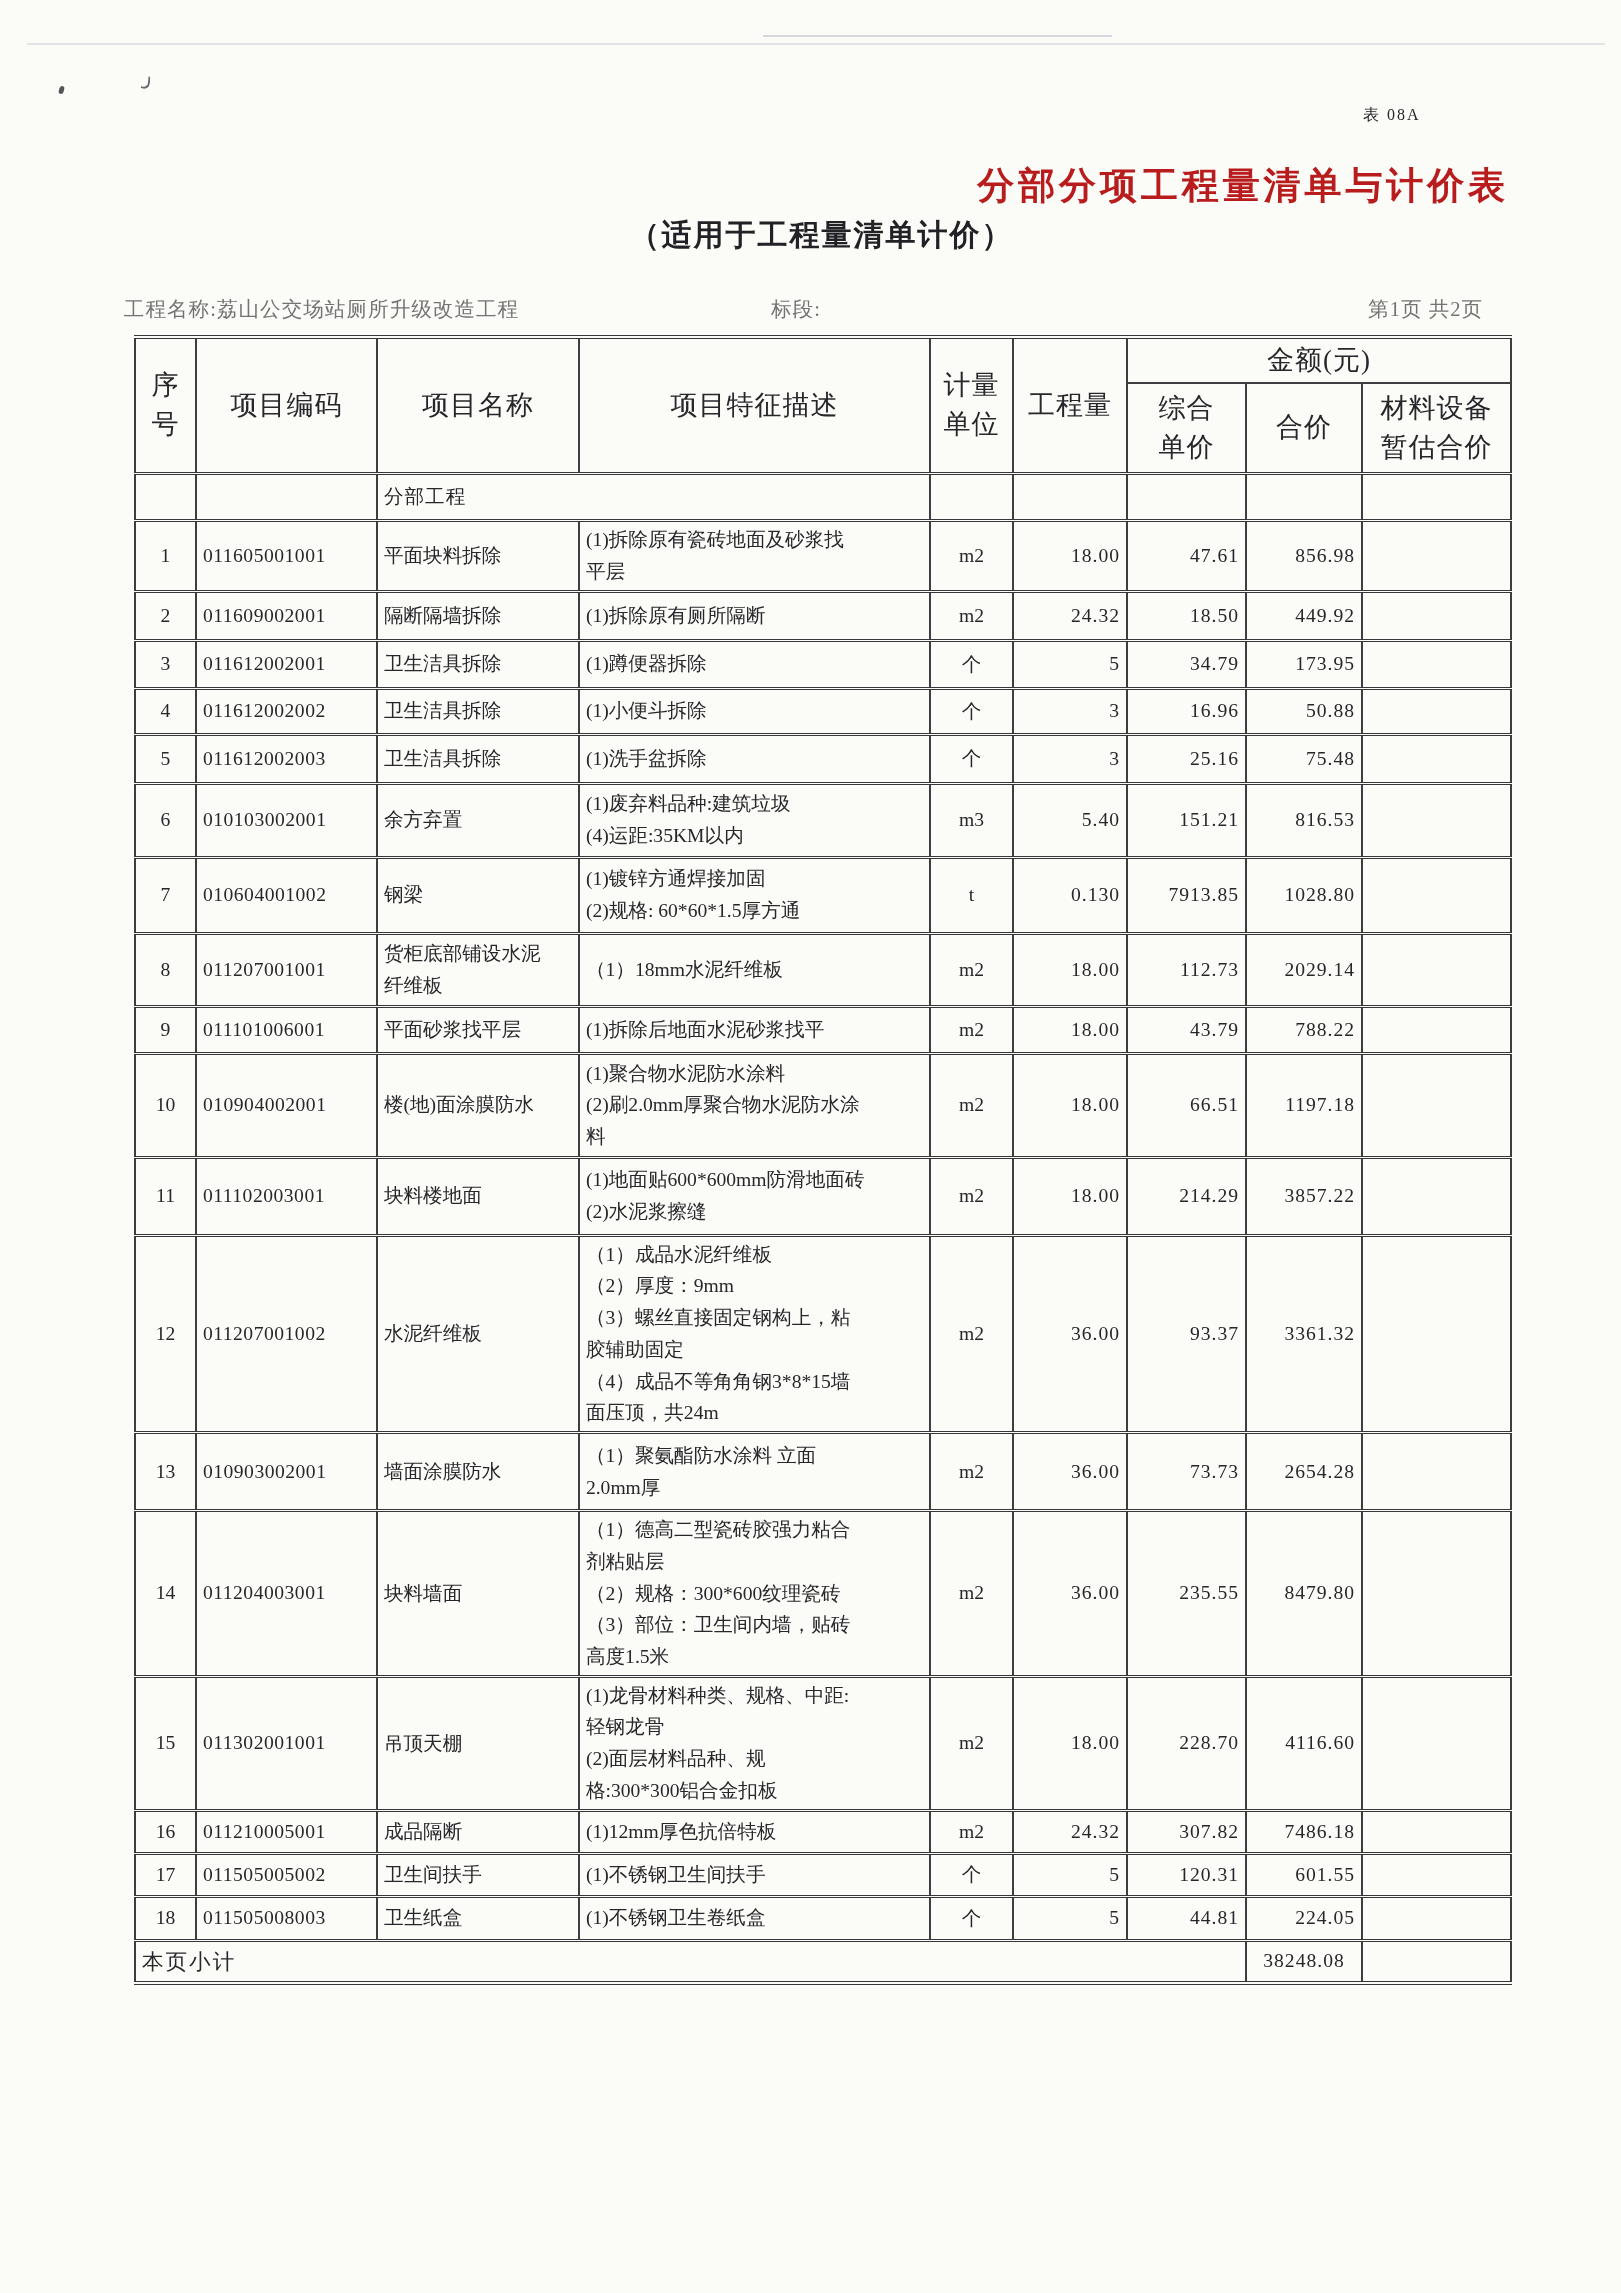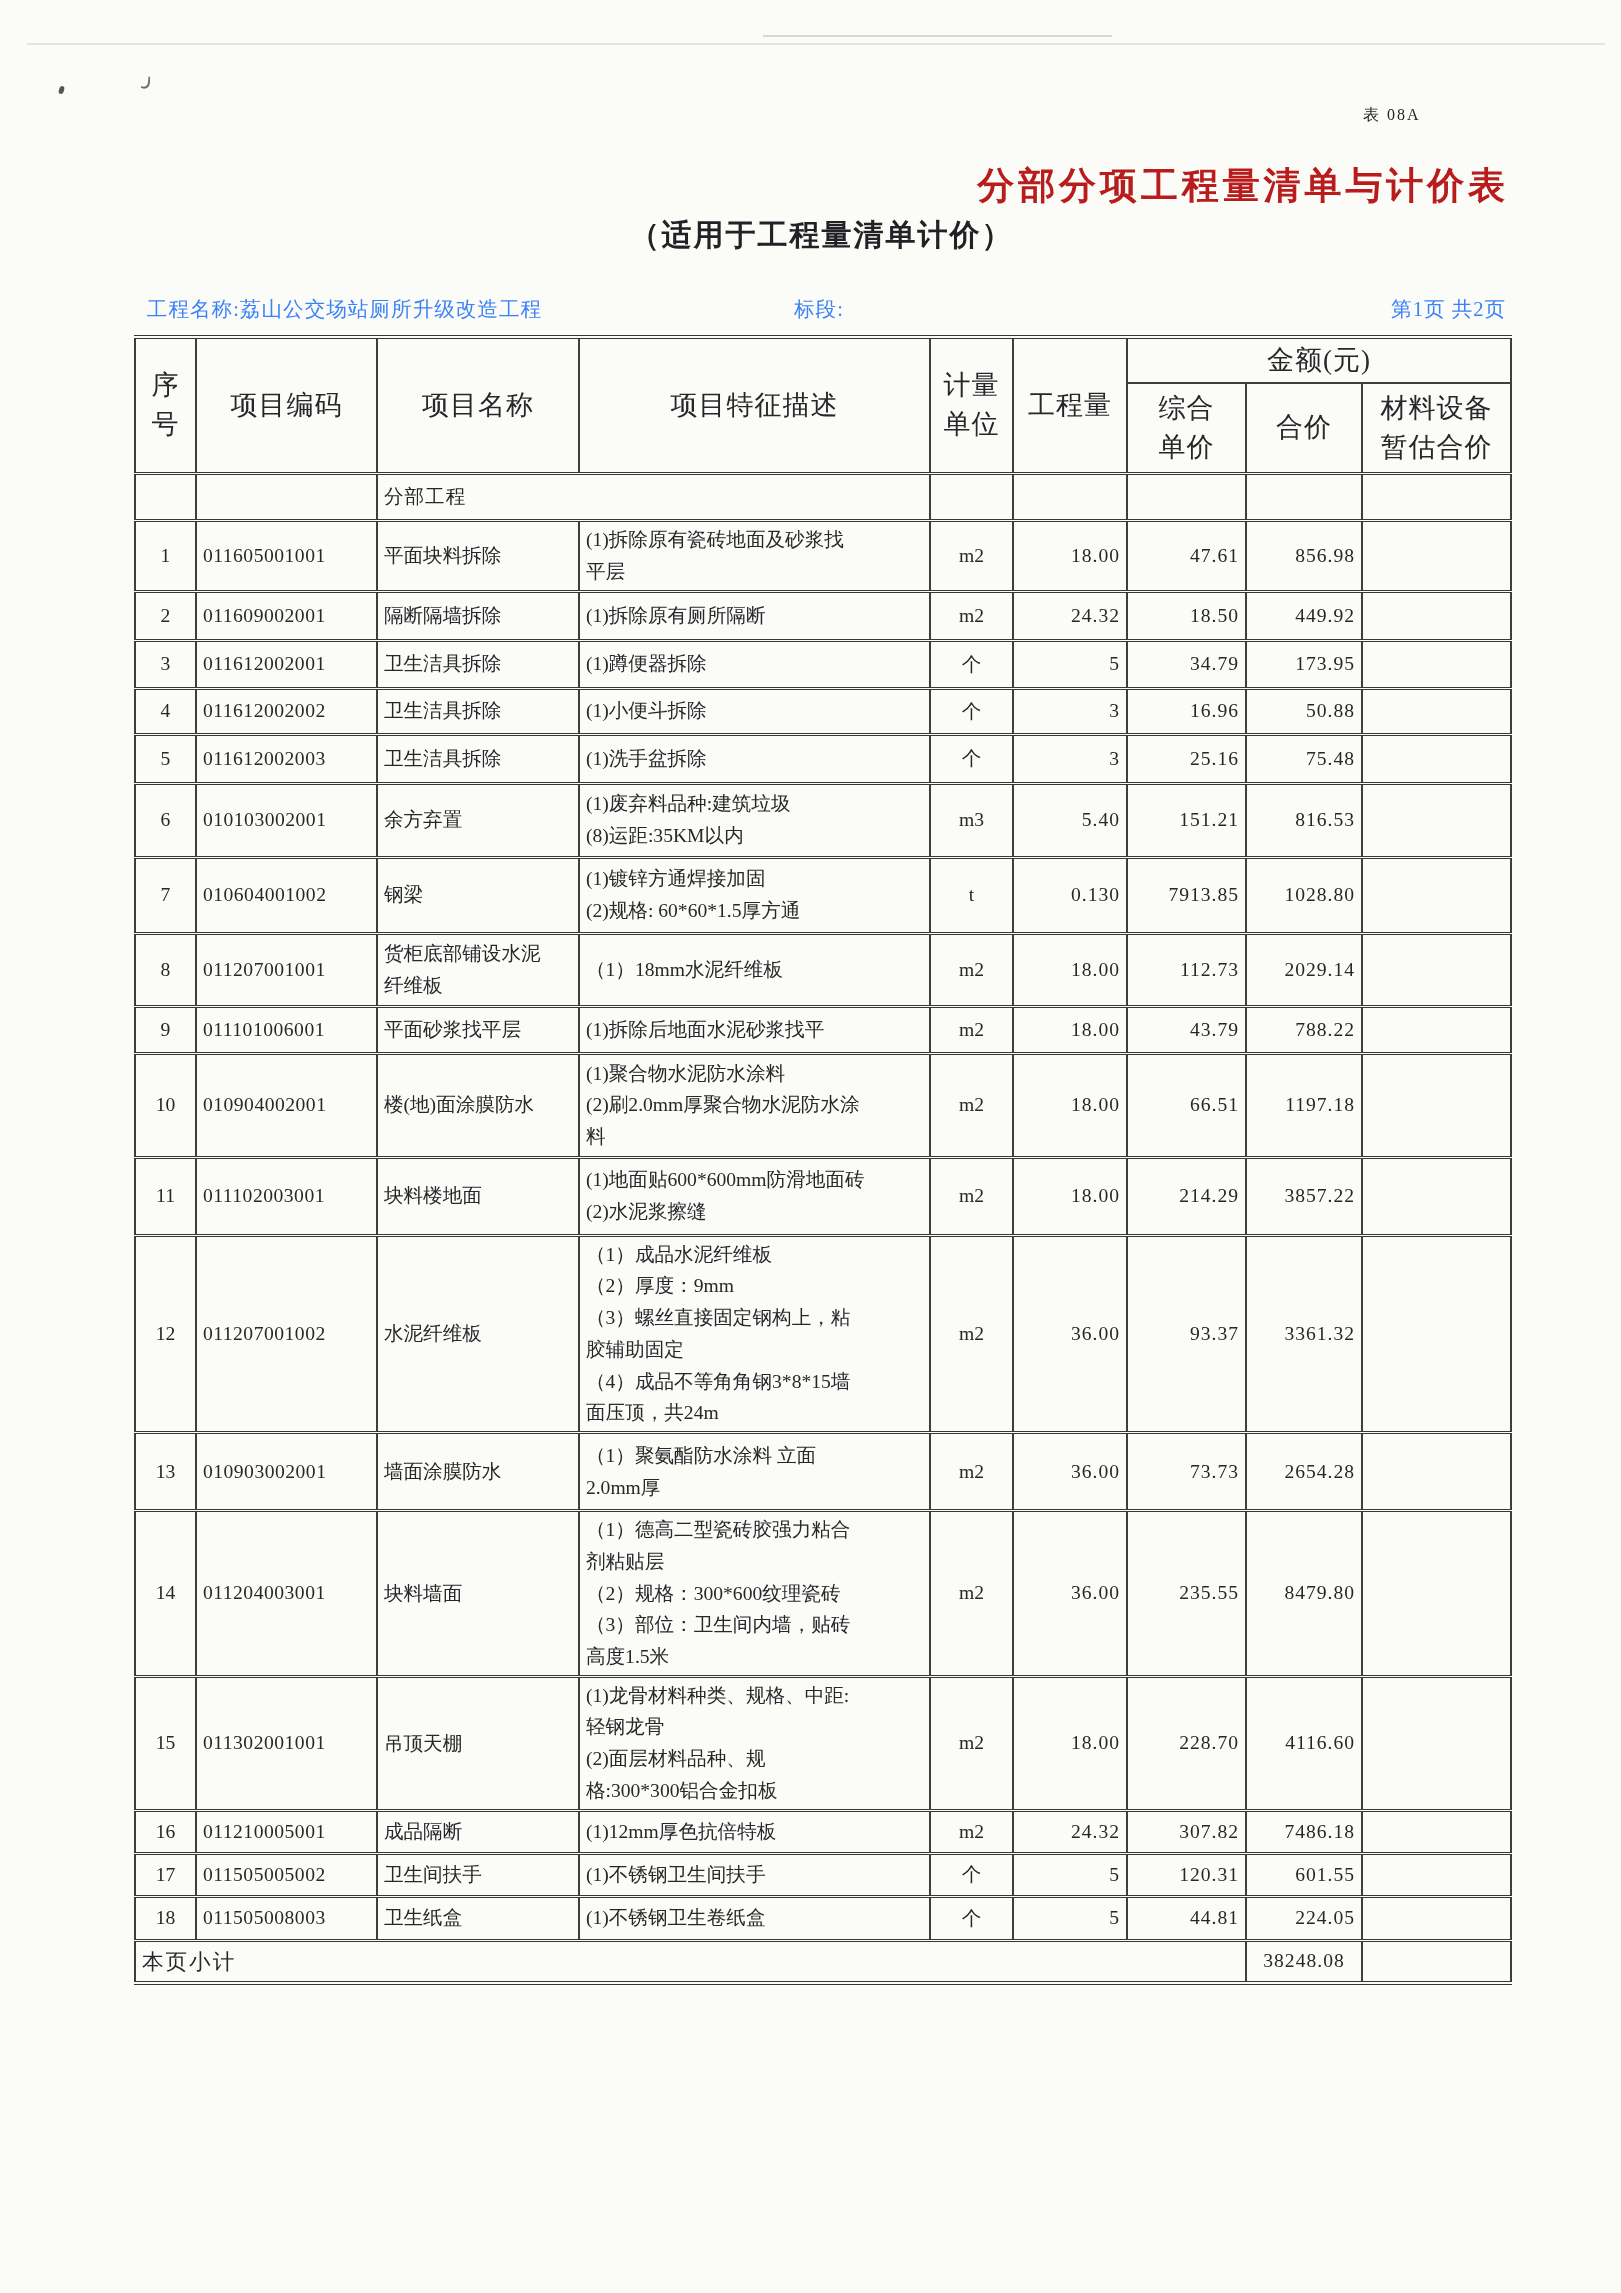--- a/index.html
+++ b/index.html
@@ -28,22 +28,22 @@
     font-family:"Liberation Sans","DejaVu Sans",sans-serif;
     color:#b91c1c;
   }
   .doc-subtitle{
     position:absolute;top:215px;left:134px;width:1375px;
     text-align:center;font-size:30px;font-weight:bold;letter-spacing:2px;
     font-family:"Liberation Sans","DejaVu Sans",sans-serif;
     color:#222226;
   }
   .meta{
-    position:absolute;top:295px;left:139px;width:1375px;height:33px;
-    font-size:20.6px;color:#3b82f6;
+    position:absolute;top:295px;left:116px;width:1375px;height:33px;
+    font-size:20.6px;color:#737373;
   }
   .meta .project{position:absolute;left:7.8px;top:0;letter-spacing:1px;}
   .meta .bid{position:absolute;left:655px;top:0;letter-spacing:1px;}
   .meta .pageinfo{position:absolute;right:7.8px;top:0;letter-spacing:1px;}
 
   table.boq{
     position:absolute;top:335px;left:134px;
     width:1375px;
     border-collapse:collapse;table-layout:fixed;
     font-size:19.6px;color:#27272b;
@@ -195,21 +195,21 @@
           <td class="c-qty">3</td>
           <td class="c-unit_price">25.16</td>
           <td class="c-total">75.48</td>
           <td class="c-material"></td>
         </tr>
         <tr style="height: 74px;">
           <td class="c-seq">6</td>
           <td class="c-code">010103002001</td>
           <td class="c-name">余方弃置</td>
           <td class="c-desc">(1)废弃料品种:建筑垃圾
-(8)运距:35KM以内</td>
+(4)运距:35KM以内</td>
           <td class="c-unit">m3</td>
           <td class="c-qty">5.40</td>
           <td class="c-unit_price">151.21</td>
           <td class="c-total">816.53</td>
           <td class="c-material"></td>
         </tr>
         <tr style="height: 76px;">
           <td class="c-seq">7</td>
           <td class="c-code">010604001002</td>
           <td class="c-name">钢梁</td>

